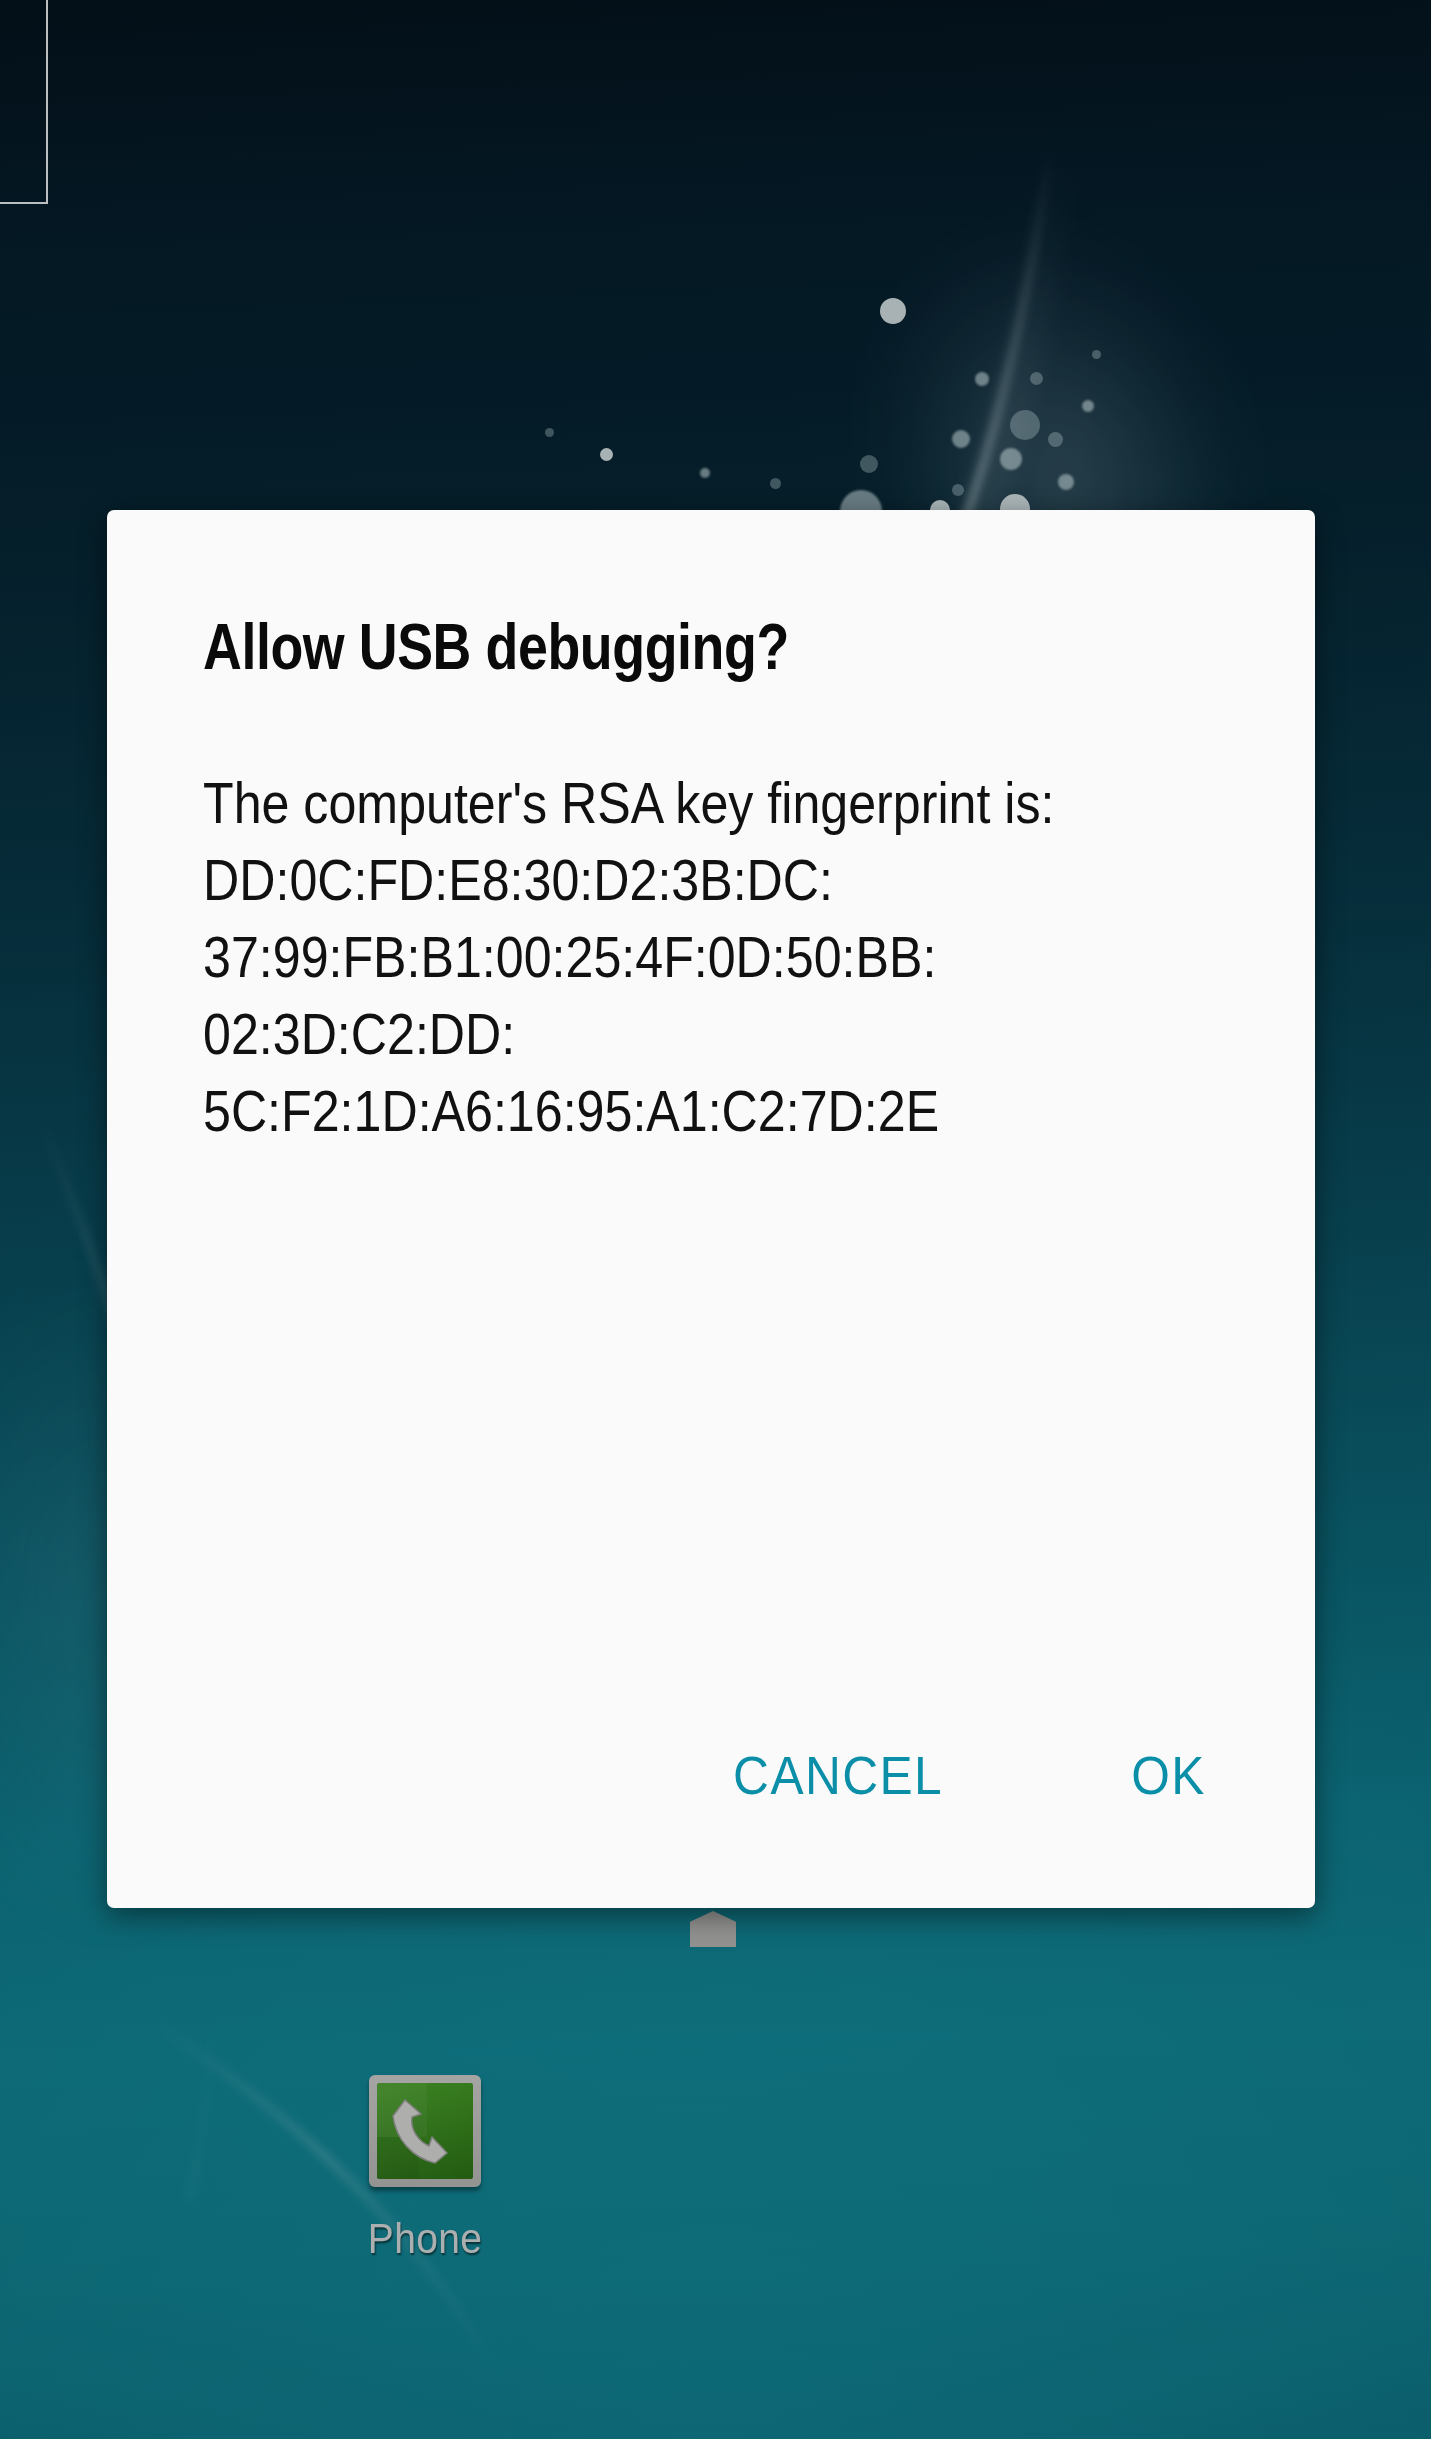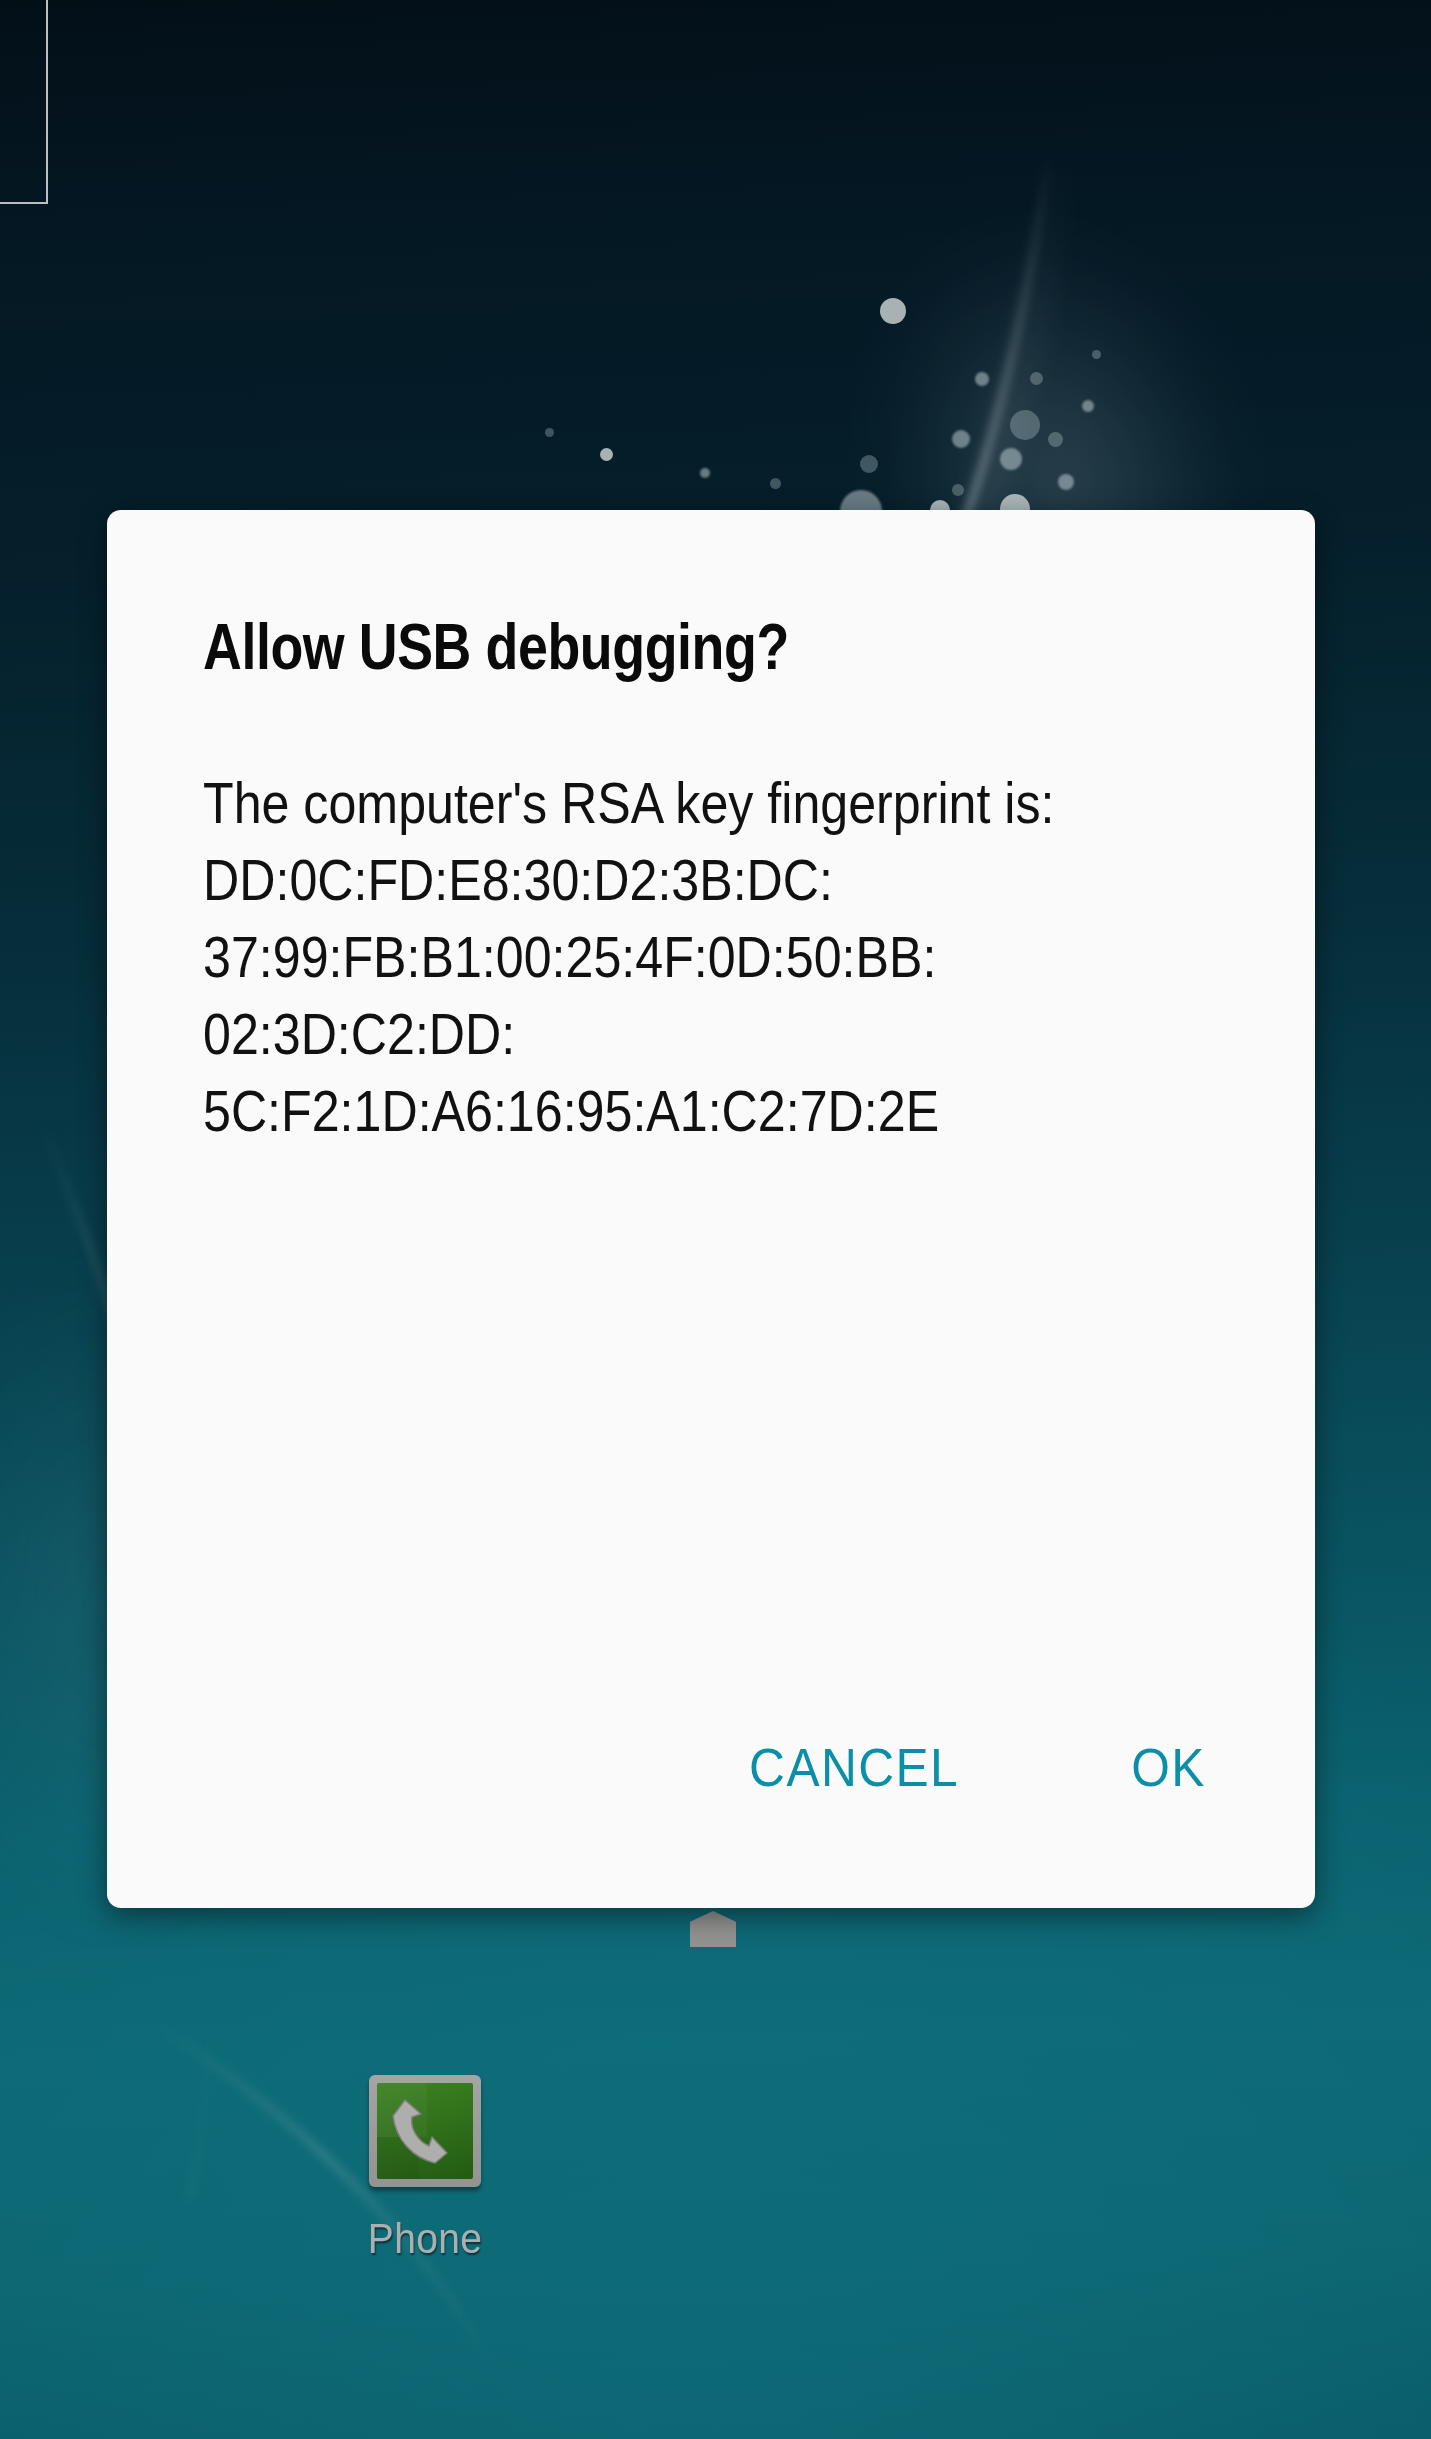--- a/index.html
+++ b/index.html
@@ -190,21 +190,21 @@
     position: absolute;
     inset: 0;
     background: rgba(0,0,0,0.18);
   }
   .dialog {
     position: absolute;
     left: 107px; top: 510px;
     width: 1208px;
     height: 1398px;
     background: #fafafa;
-    border-radius: 14px;
+    border-radius: 7px;
     box-shadow: 0 8px 28px rgba(0,0,0,.45);
     box-sizing: border-box;
     overflow: hidden;
   }
   .dlg-title {
     position: absolute;
     left: 96px; top: 100px;
     font-family: "Liberation Sans", sans-serif;
     font-size: 64px;
     font-weight: bold;
@@ -246,24 +246,24 @@
     font-family: "Liberation Sans", sans-serif;
     font-size: 57px;
     color: #111111;
     white-space: nowrap;
     transform: scaleX(0.89);
     transform-origin: left center;
   }
 
   .dlg-actions {
     position: absolute;
-    right: 80px; bottom: 92px;
+    right: 80px; bottom: 84px;
     display: flex;
     align-items: flex-end;
-    gap: 0px;
+    gap: 16px;
   }
   .dlg-btn {
     background: none;
     border: 0;
     padding: 18px 26px;
     font-family: "Liberation Sans", sans-serif;
     font-size: 54px;
     font-weight: normal;
     color: #0b8fa8;
     letter-spacing: 1.5px;

